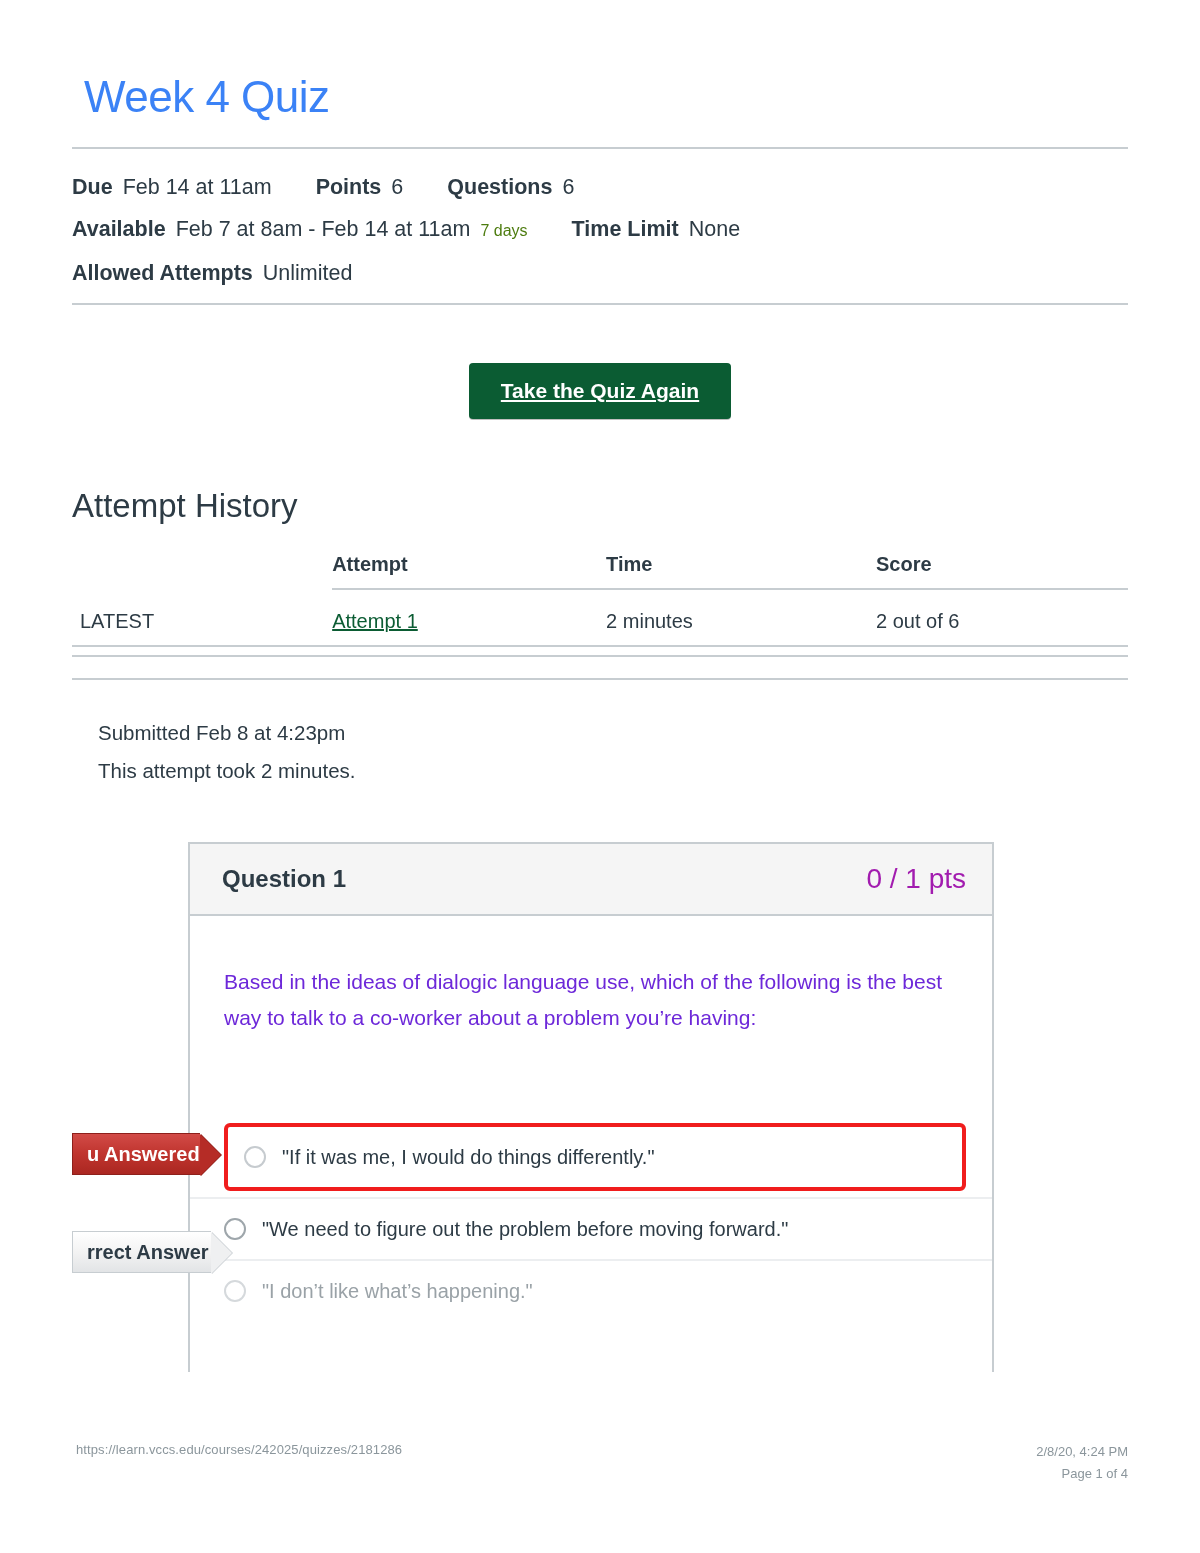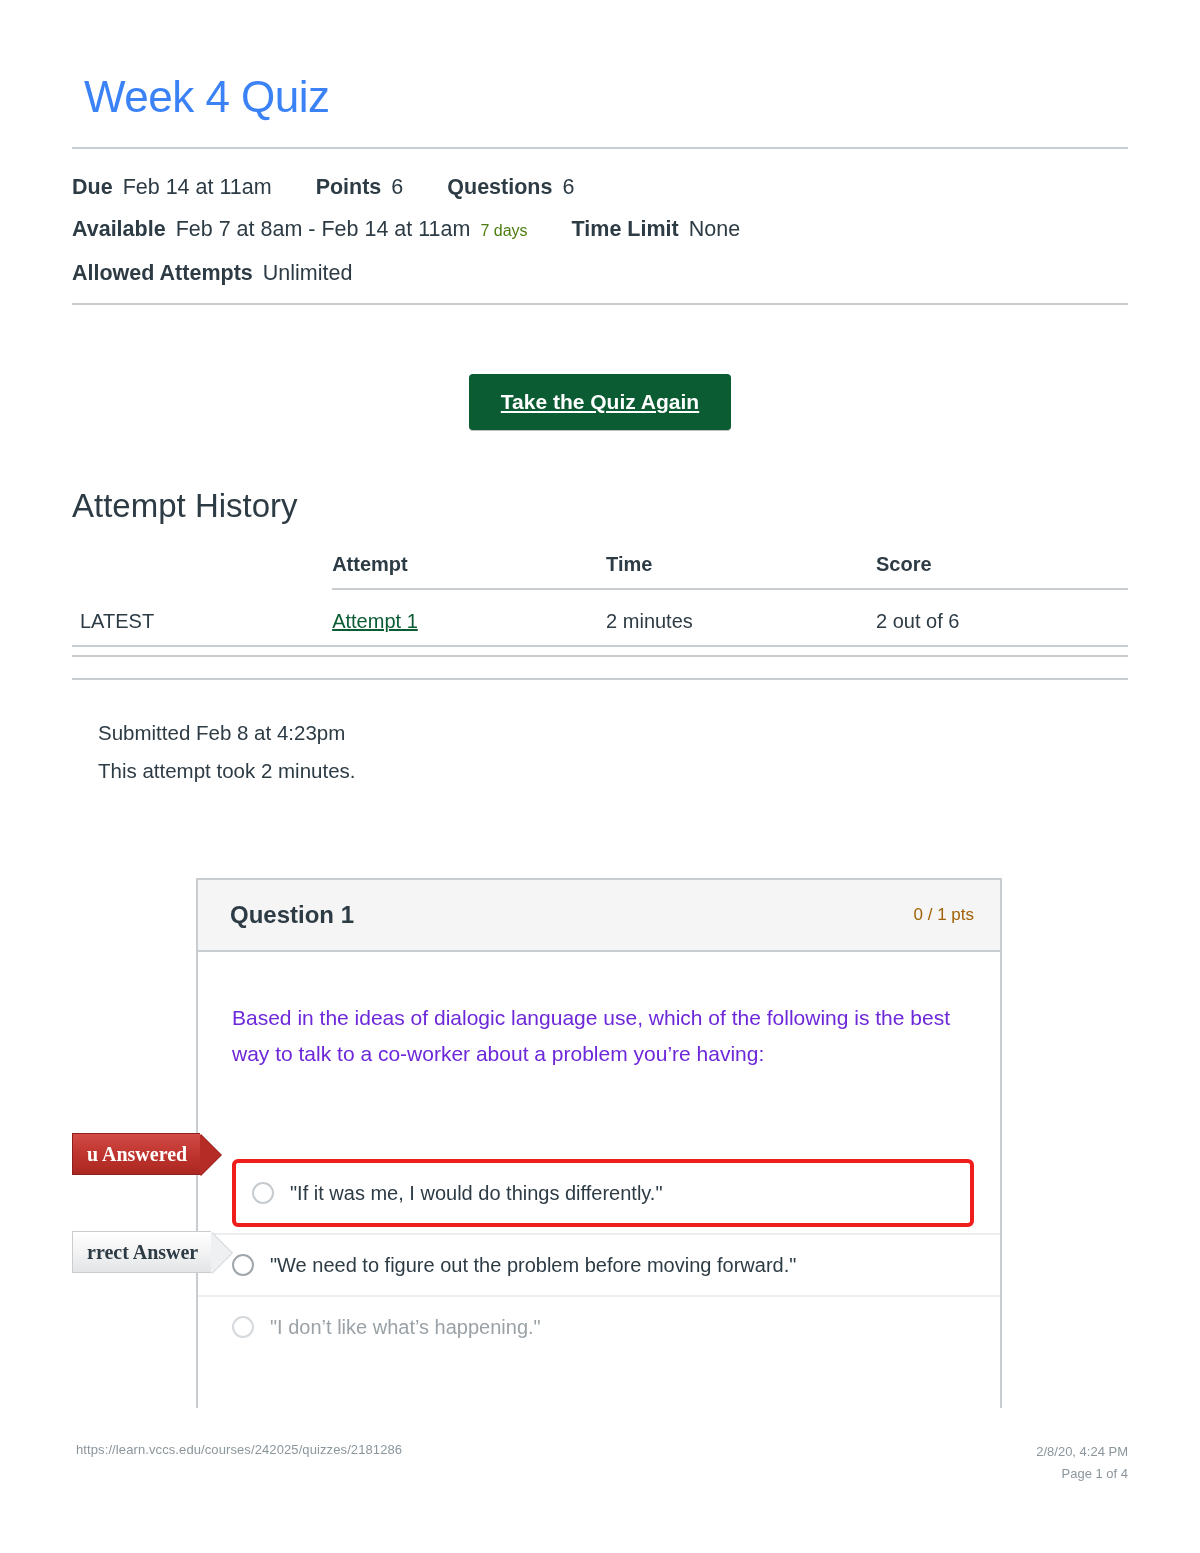--- a/index.html
+++ b/index.html
@@ -60,21 +60,21 @@
   .meta .row { white-space: nowrap; }
   .meta b { font-weight: bold; }
   .meta .gap { display: inline-block; width: 44px; }
   .meta .gap-sm { display: inline-block; width: 10px; }
   .meta .small { font-size: 16px; color: #4d7c0f; }
 
   
   .btn-wrap {
     position: absolute;
     left: 0;
-    top: 374px;
+    top: 363px;
     width: 1200px;
     text-align: center;
   }
   .take-quiz-btn {
     display: inline-block;
     background: #0b5c33;
     color: #ffffff;
     font-size: 21px;
     font-weight: bold;
     text-decoration: underline;
@@ -140,48 +140,47 @@
     color: #2d3b45;
   }
   .score-big {
     font-size: 26px;
     color: #8b969c;
   }
 
   
   .question-box {
     position: absolute;
-    left: 196px;
+    left: 188px;
     top: 842px;
     width: 806px;
     height: 530px;
     border: 2px solid #c7cdd1;
     border-bottom: none;
     box-sizing: border-box;
     background: #ffffff;
-    margin-top: 36px;
   }
   .question-header {
     height: 72px;
     background: #f5f5f5;
     border-bottom: 2px solid #c7cdd1;
     display: flex;
     align-items: center;
     justify-content: space-between;
     padding: 0 26px 0 32px;
     box-sizing: border-box;
   }
   .question-name {
     font-size: 24px;
     font-weight: bold;
     color: #2d3b45;
   }
   .question-pts {
-    font-size: 17px;
-    color: #a16207;
+    font-size: 28px;
+    color: #a21caf;
   }
   .question-text {
     padding: 48px 36px 0 34px;
     font-size: 21px;
     line-height: 36px;
     color: #6d28d9;
   }
 
   
   .answers {
@@ -231,21 +230,20 @@
     position: absolute;
     height: 42px;
     display: flex;
     align-items: center;
     box-sizing: border-box;
     font-size: 20px;
     font-weight: bold;
     white-space: nowrap;
     padding-left: 14px;
     padding-right: 10px;
-    font-family: Liberation Serif, serif;
   }
   .ribbon .tip {
     position: absolute;
     right: -21px;
     top: 0;
     width: 0;
     height: 0;
     border-top: 21px solid transparent;
     border-bottom: 21px solid transparent;
   }

